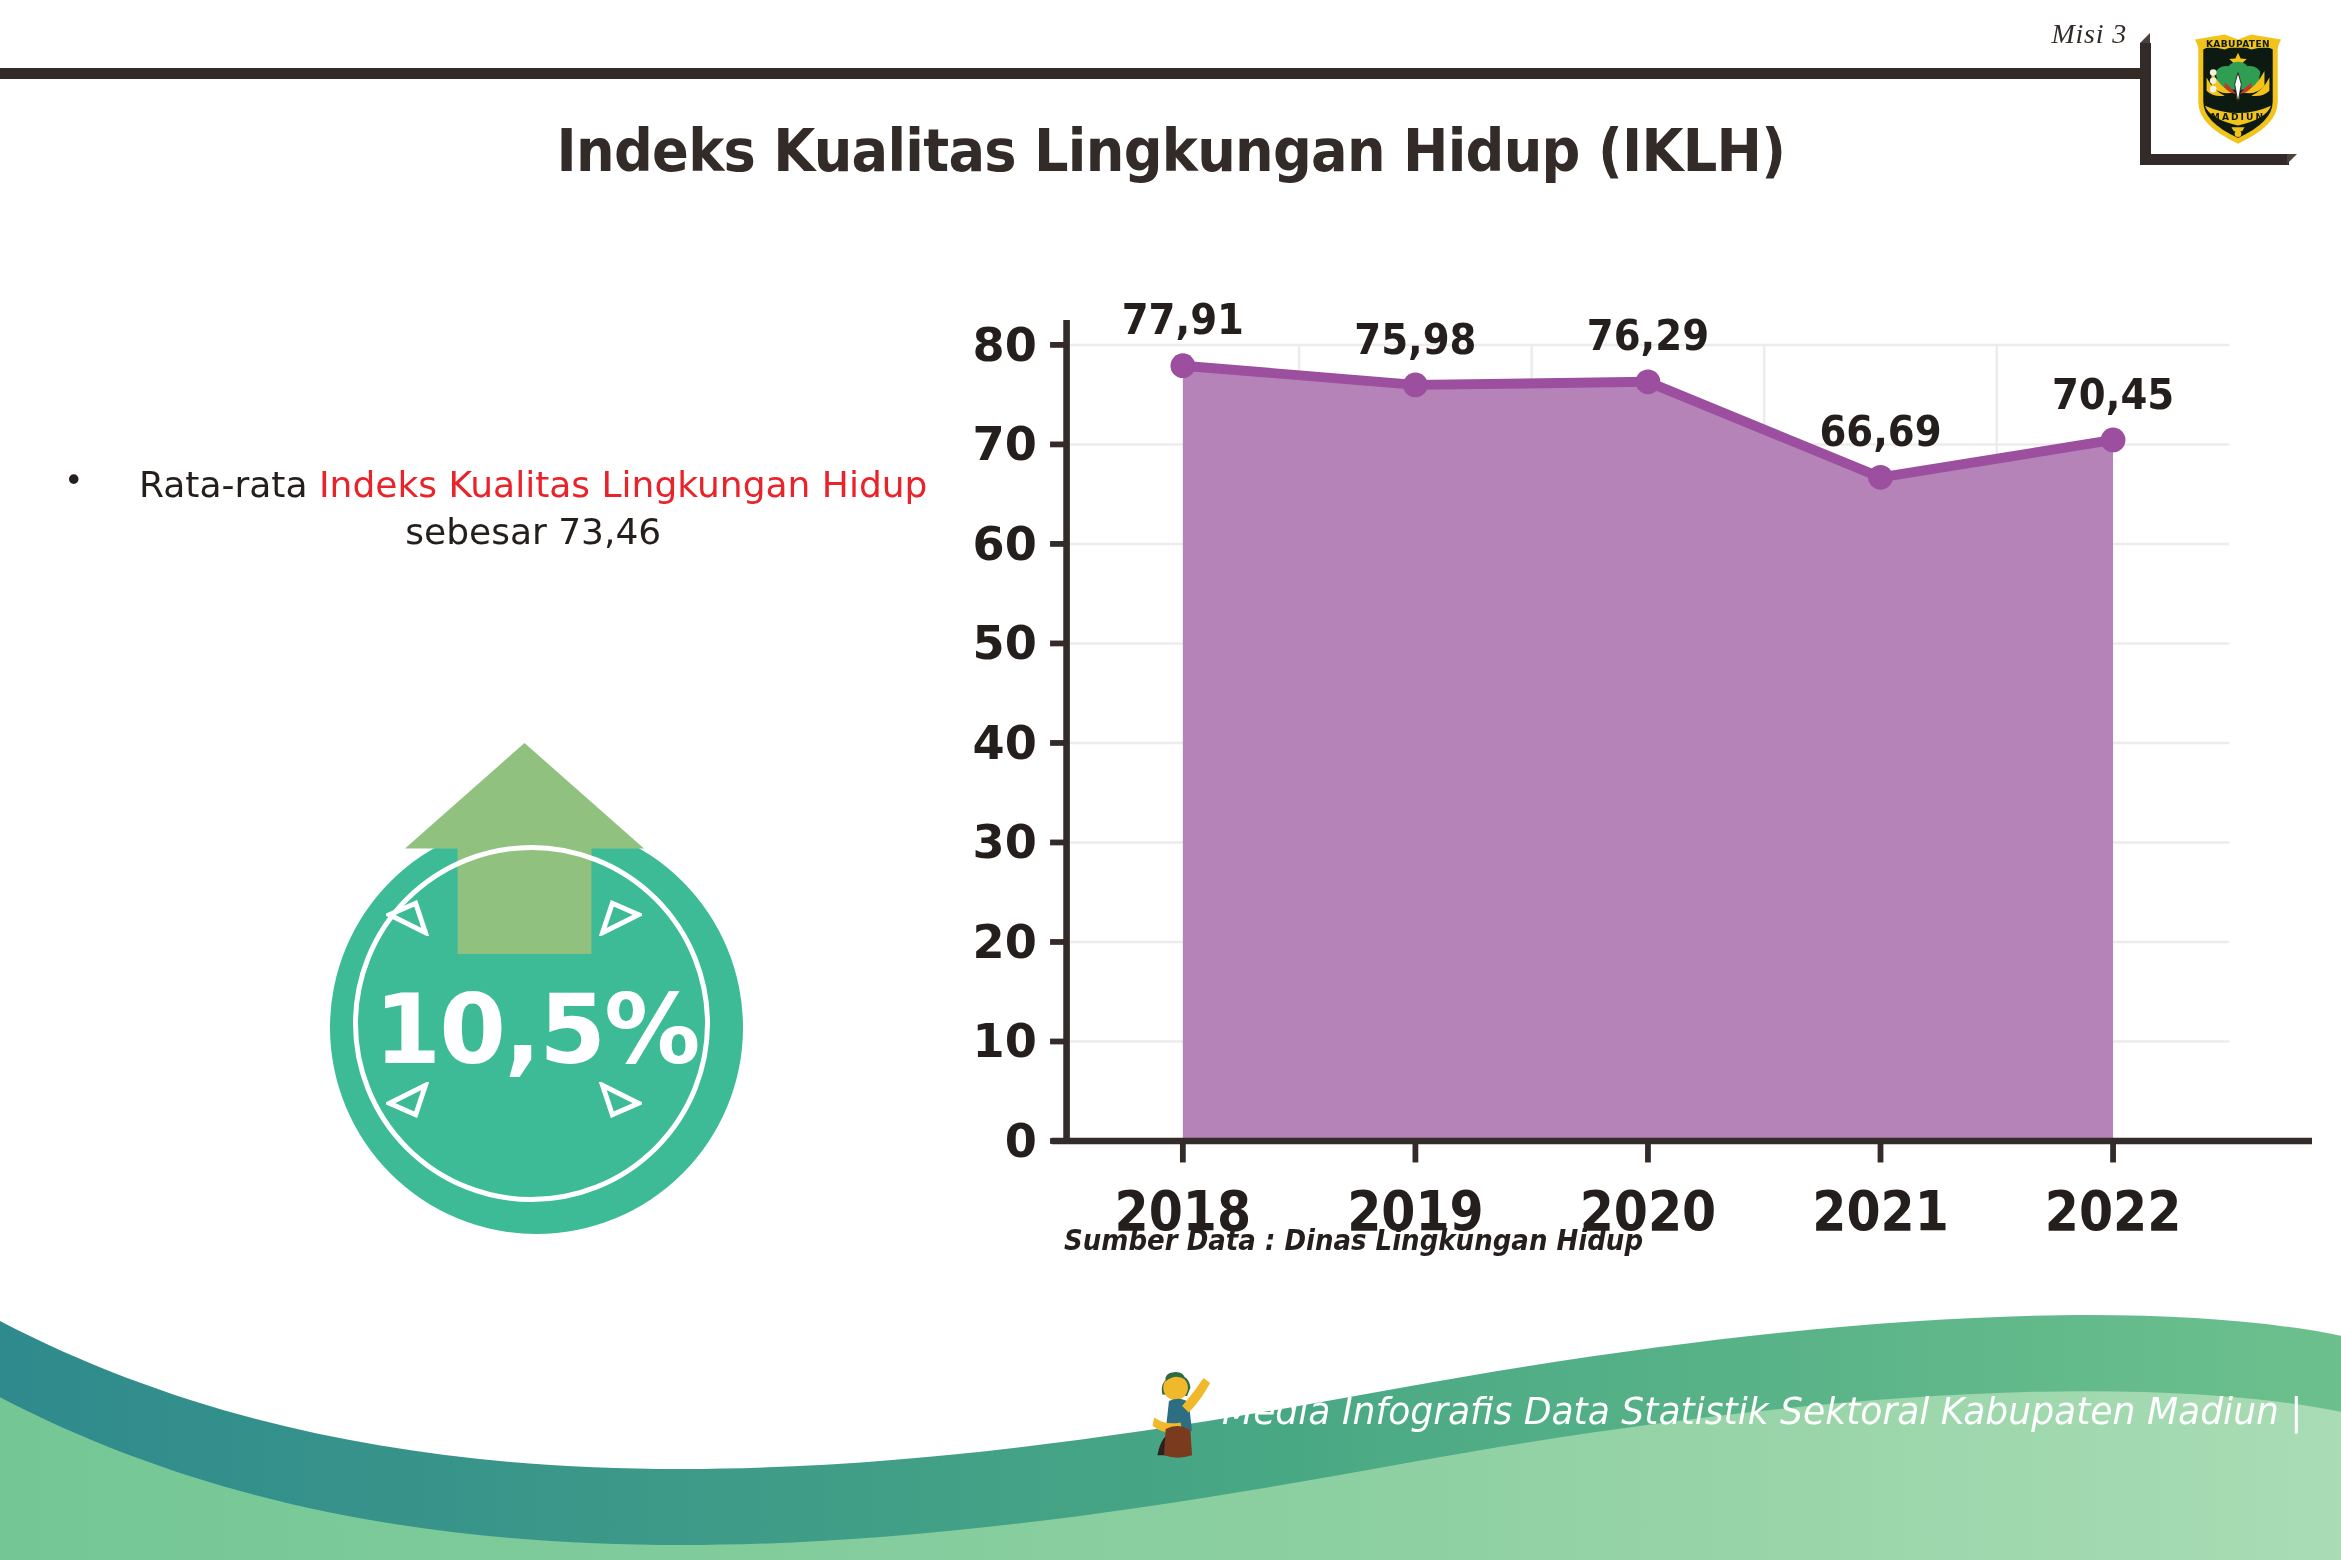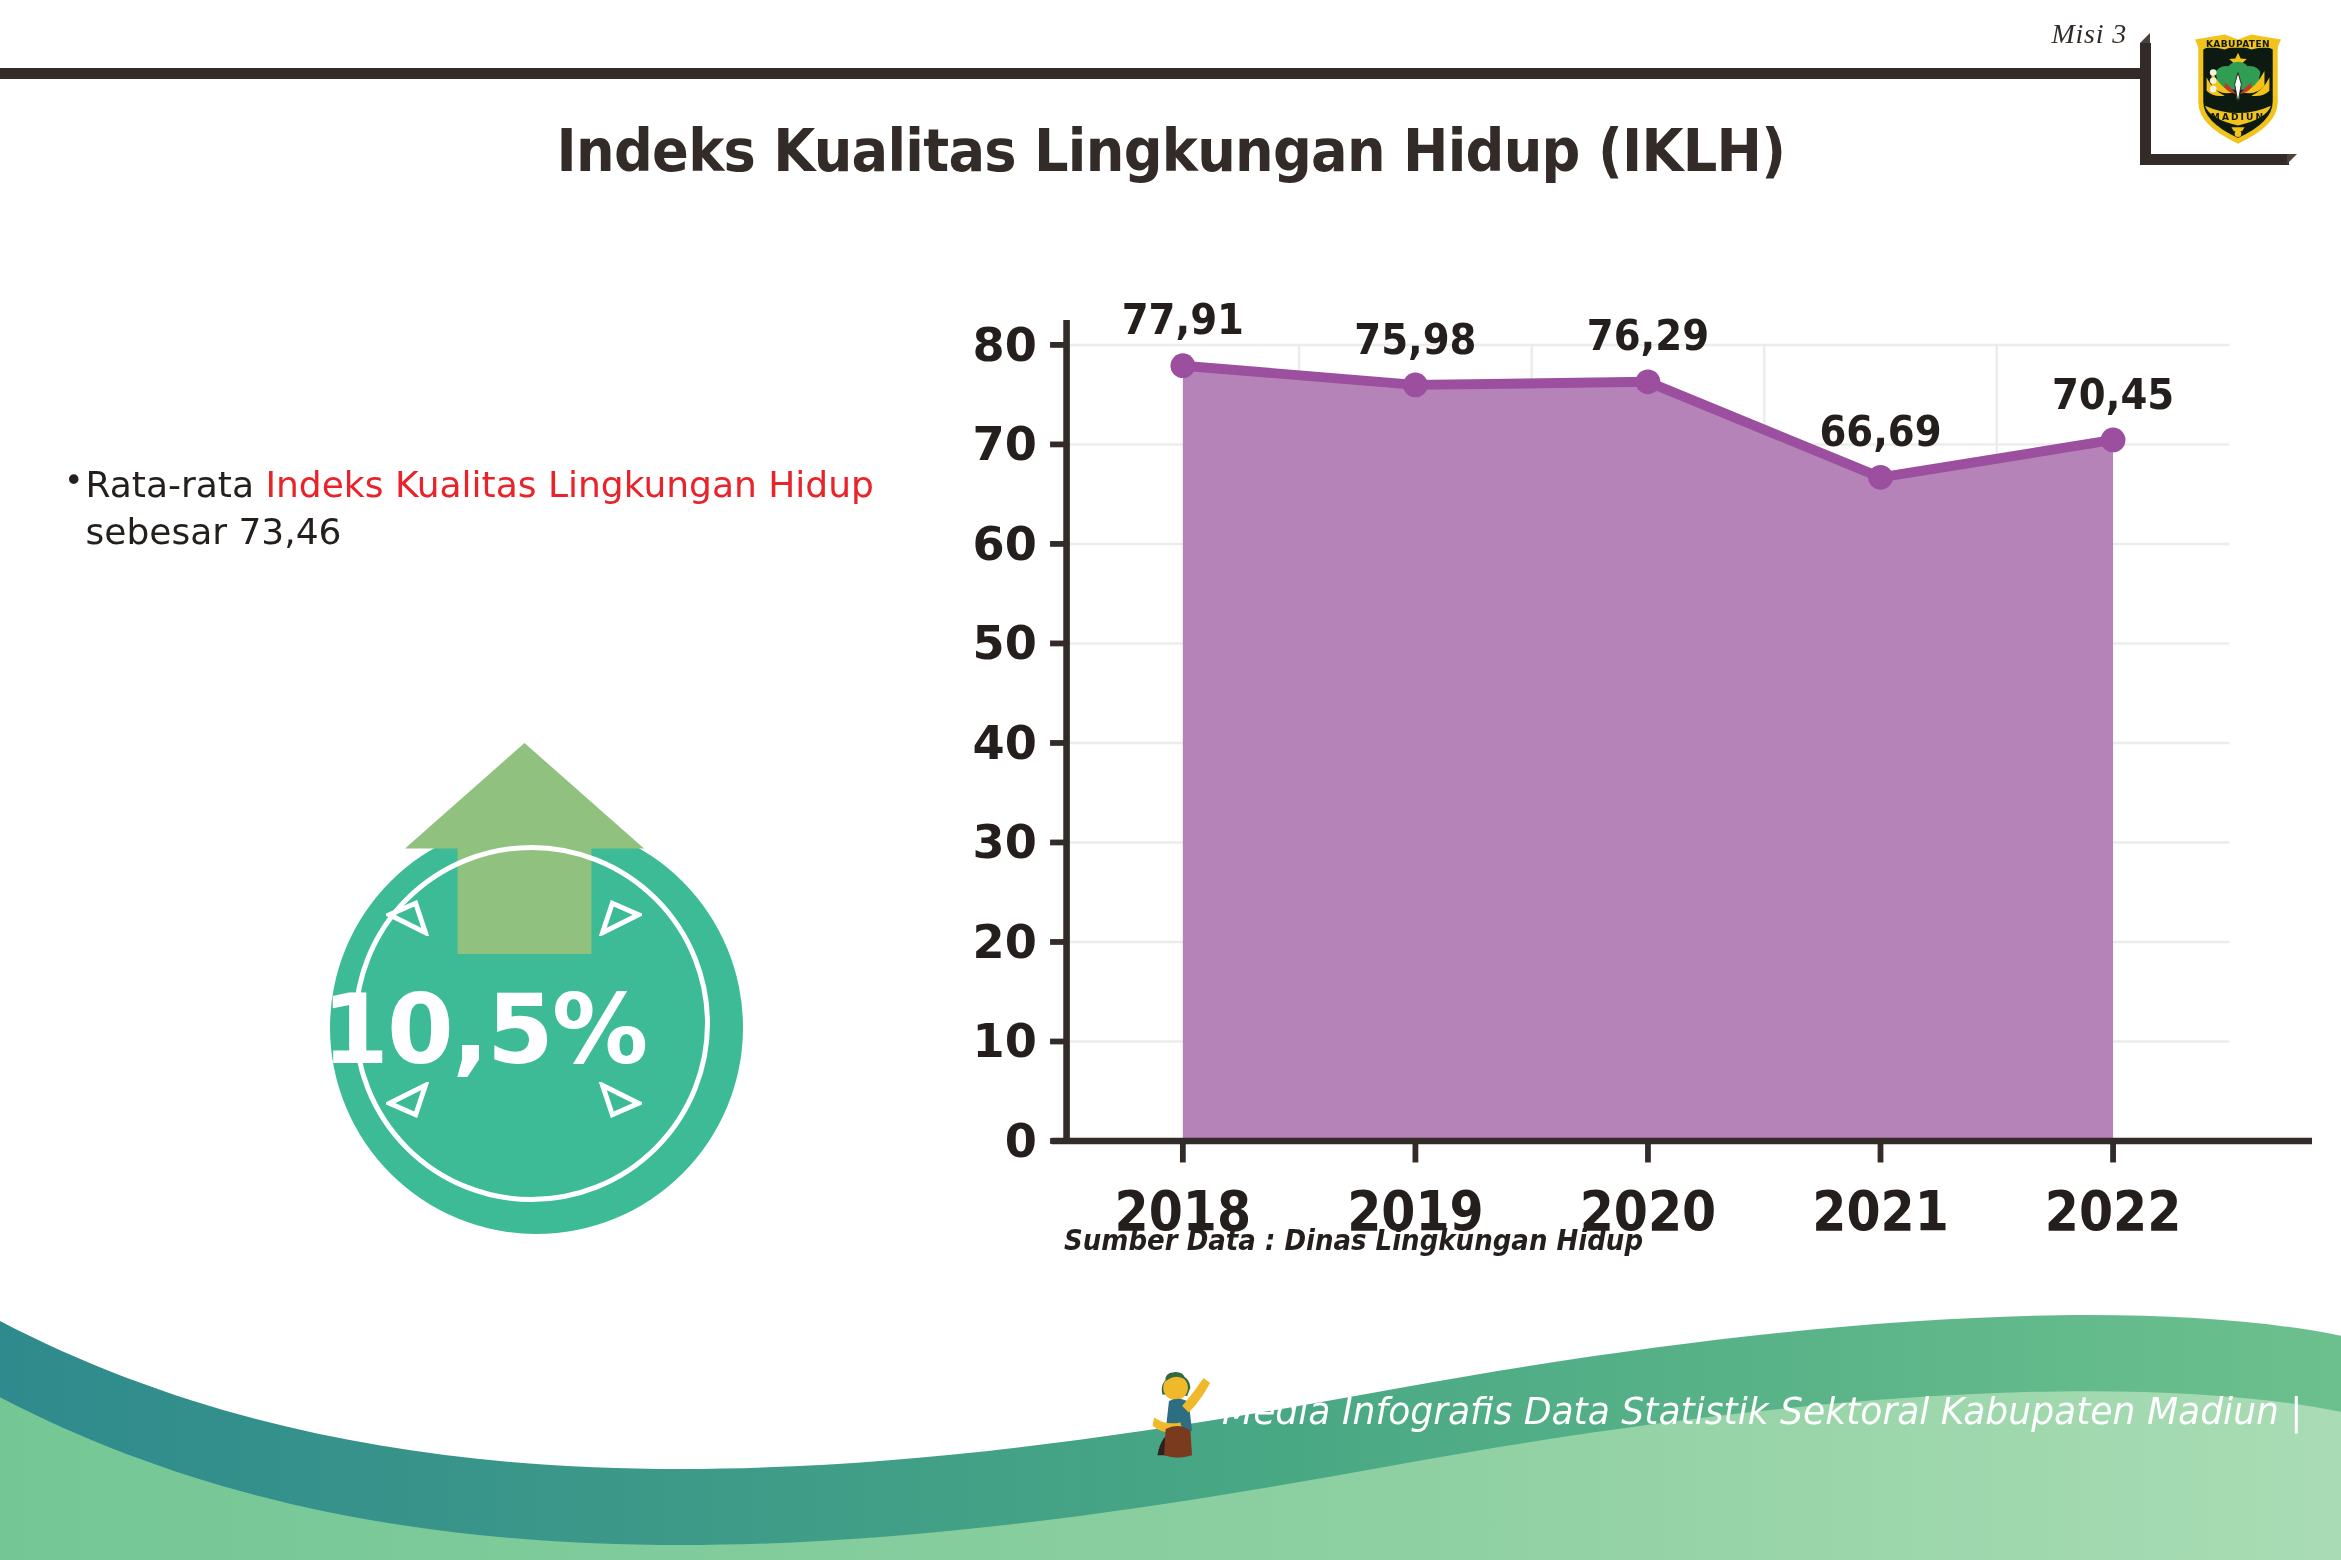--- a/index.html
+++ b/index.html
@@ -106,20 +106,21 @@
     width: 917px;
     font-family: "DejaVu Sans", sans-serif;
     font-size: 36px;
     line-height: 1.30;
     color: #241f1d;
   }
   .bullet {
     position: relative;
     padding-left: 21.5px;
     margin-bottom: 38px;
+    text-align: center;
   }
   .bullet::before {
     content: "\2022";
     position: absolute;
     left: 0;
     top: -1.7px;
     font-size: 33px;
     color: #241f1d;
   }
   .red { color: #e8232a; }
@@ -162,20 +163,21 @@
     border-radius: 50%;
     border: 5.8px solid #ffffff;
     box-sizing: border-box;
     z-index: 4;
   }
   .badge-pct {
     position: absolute;
     left: 0;
     top: 231px;
     width: 429px;
+    text-align: center;
     font-family: "DejaVu Sans", sans-serif;
     font-weight: bold;
     font-size: 96px;
     color: #ffffff;
     z-index: 5;
     letter-spacing: -1.7px;
   }
   .tri {
     position: absolute;
     z-index: 5;

